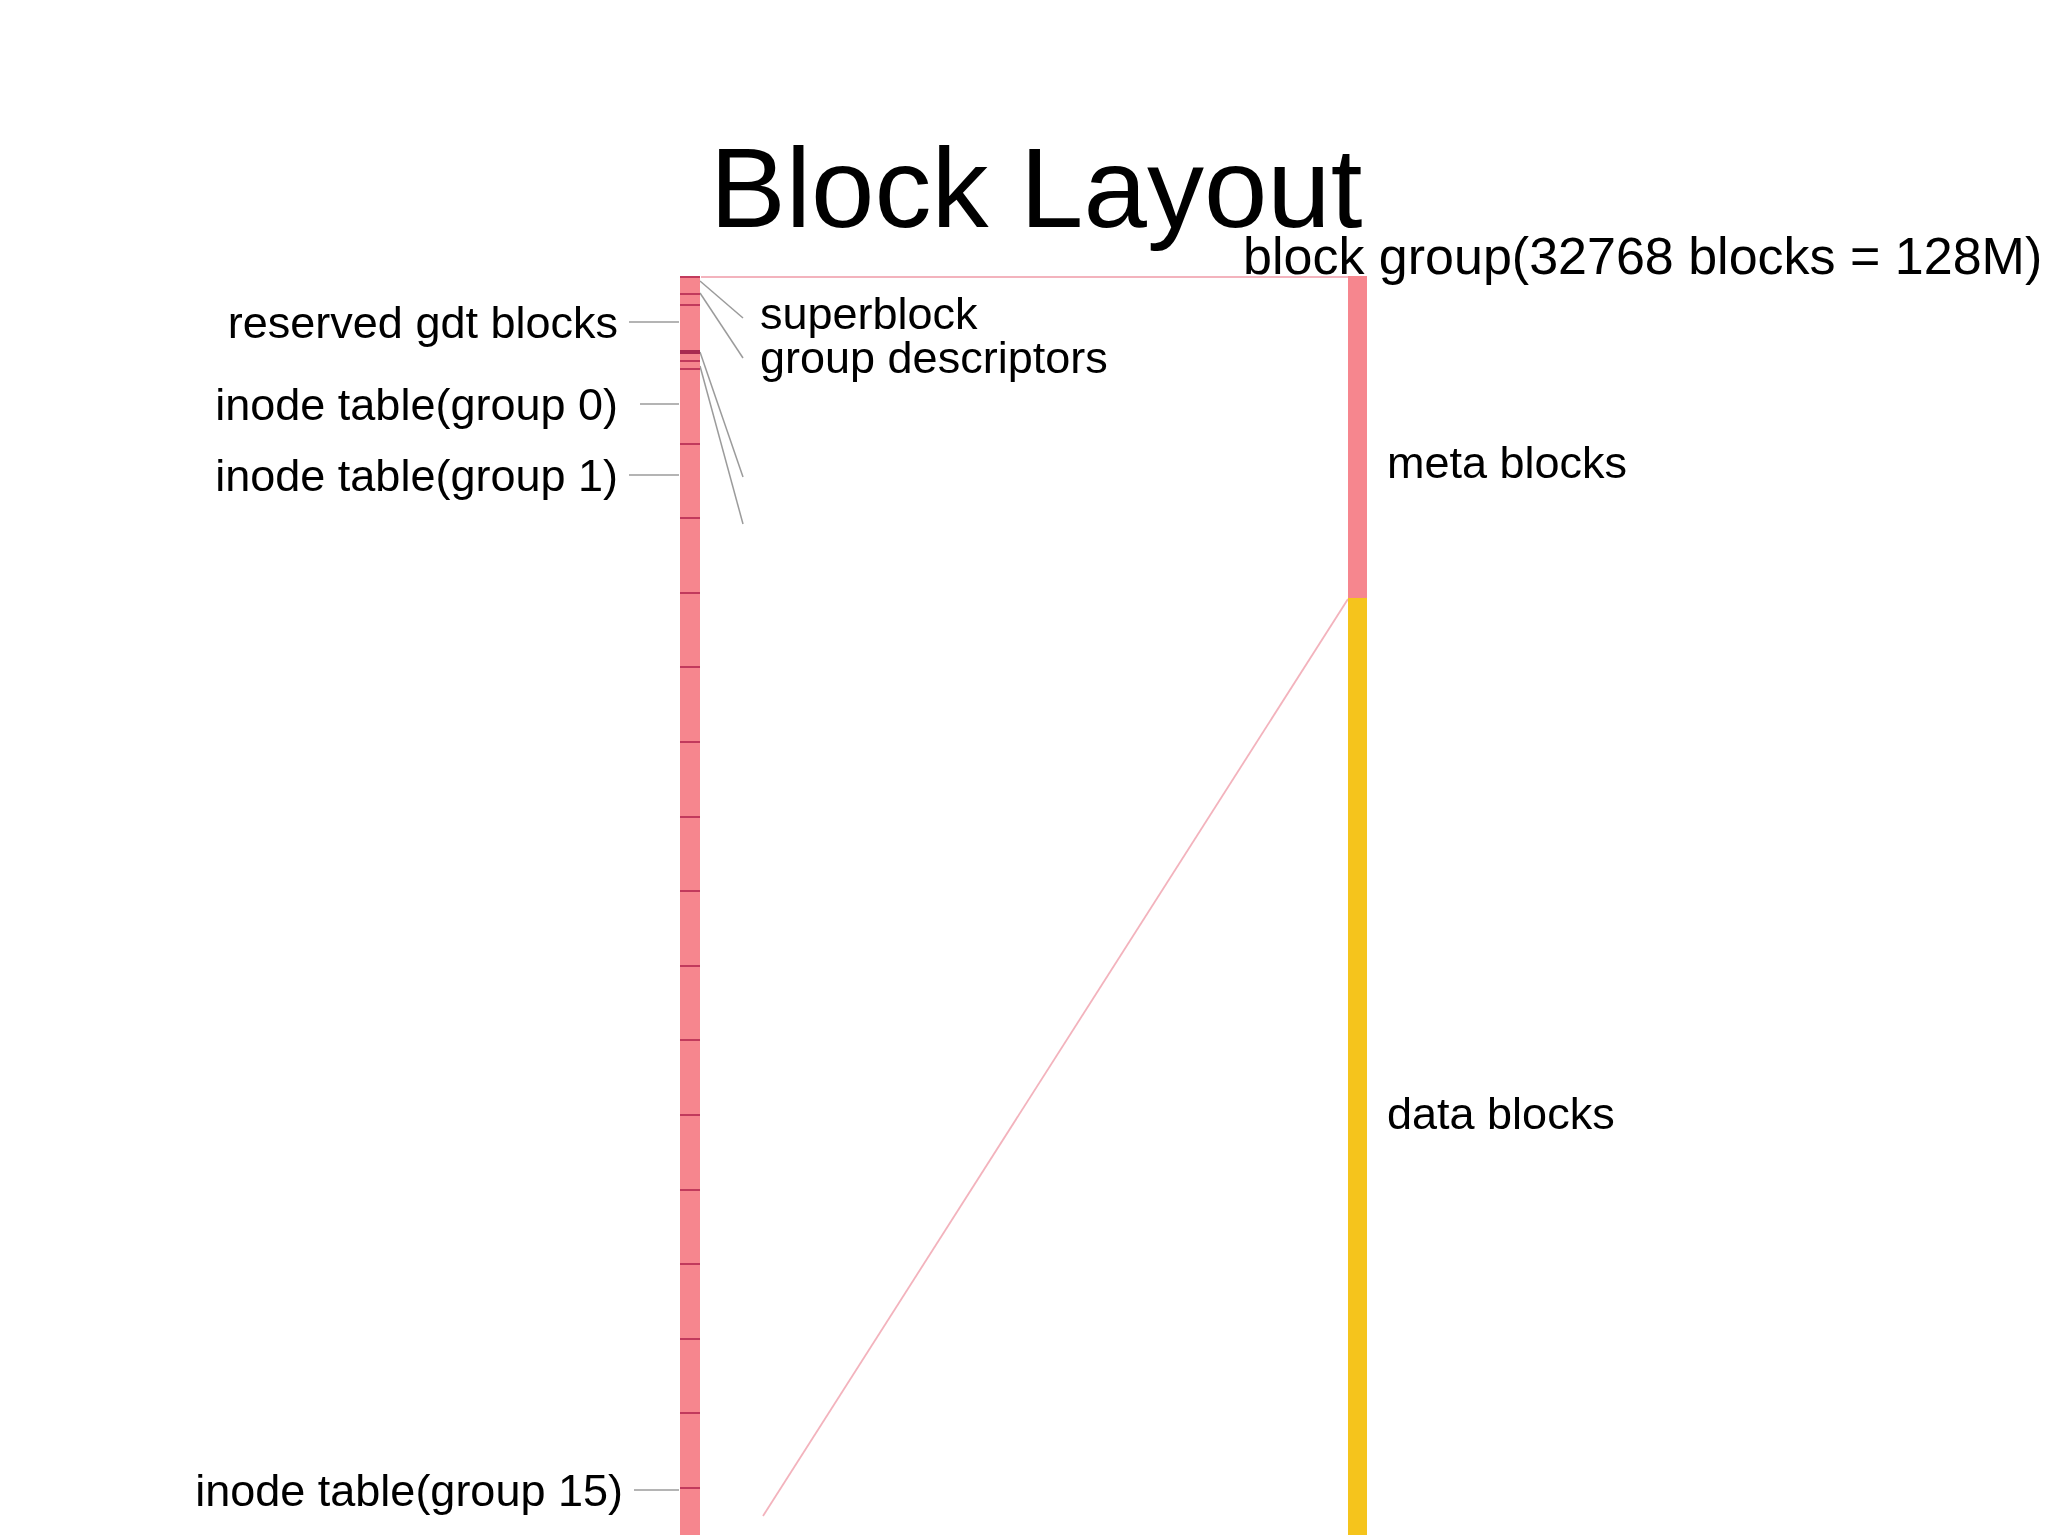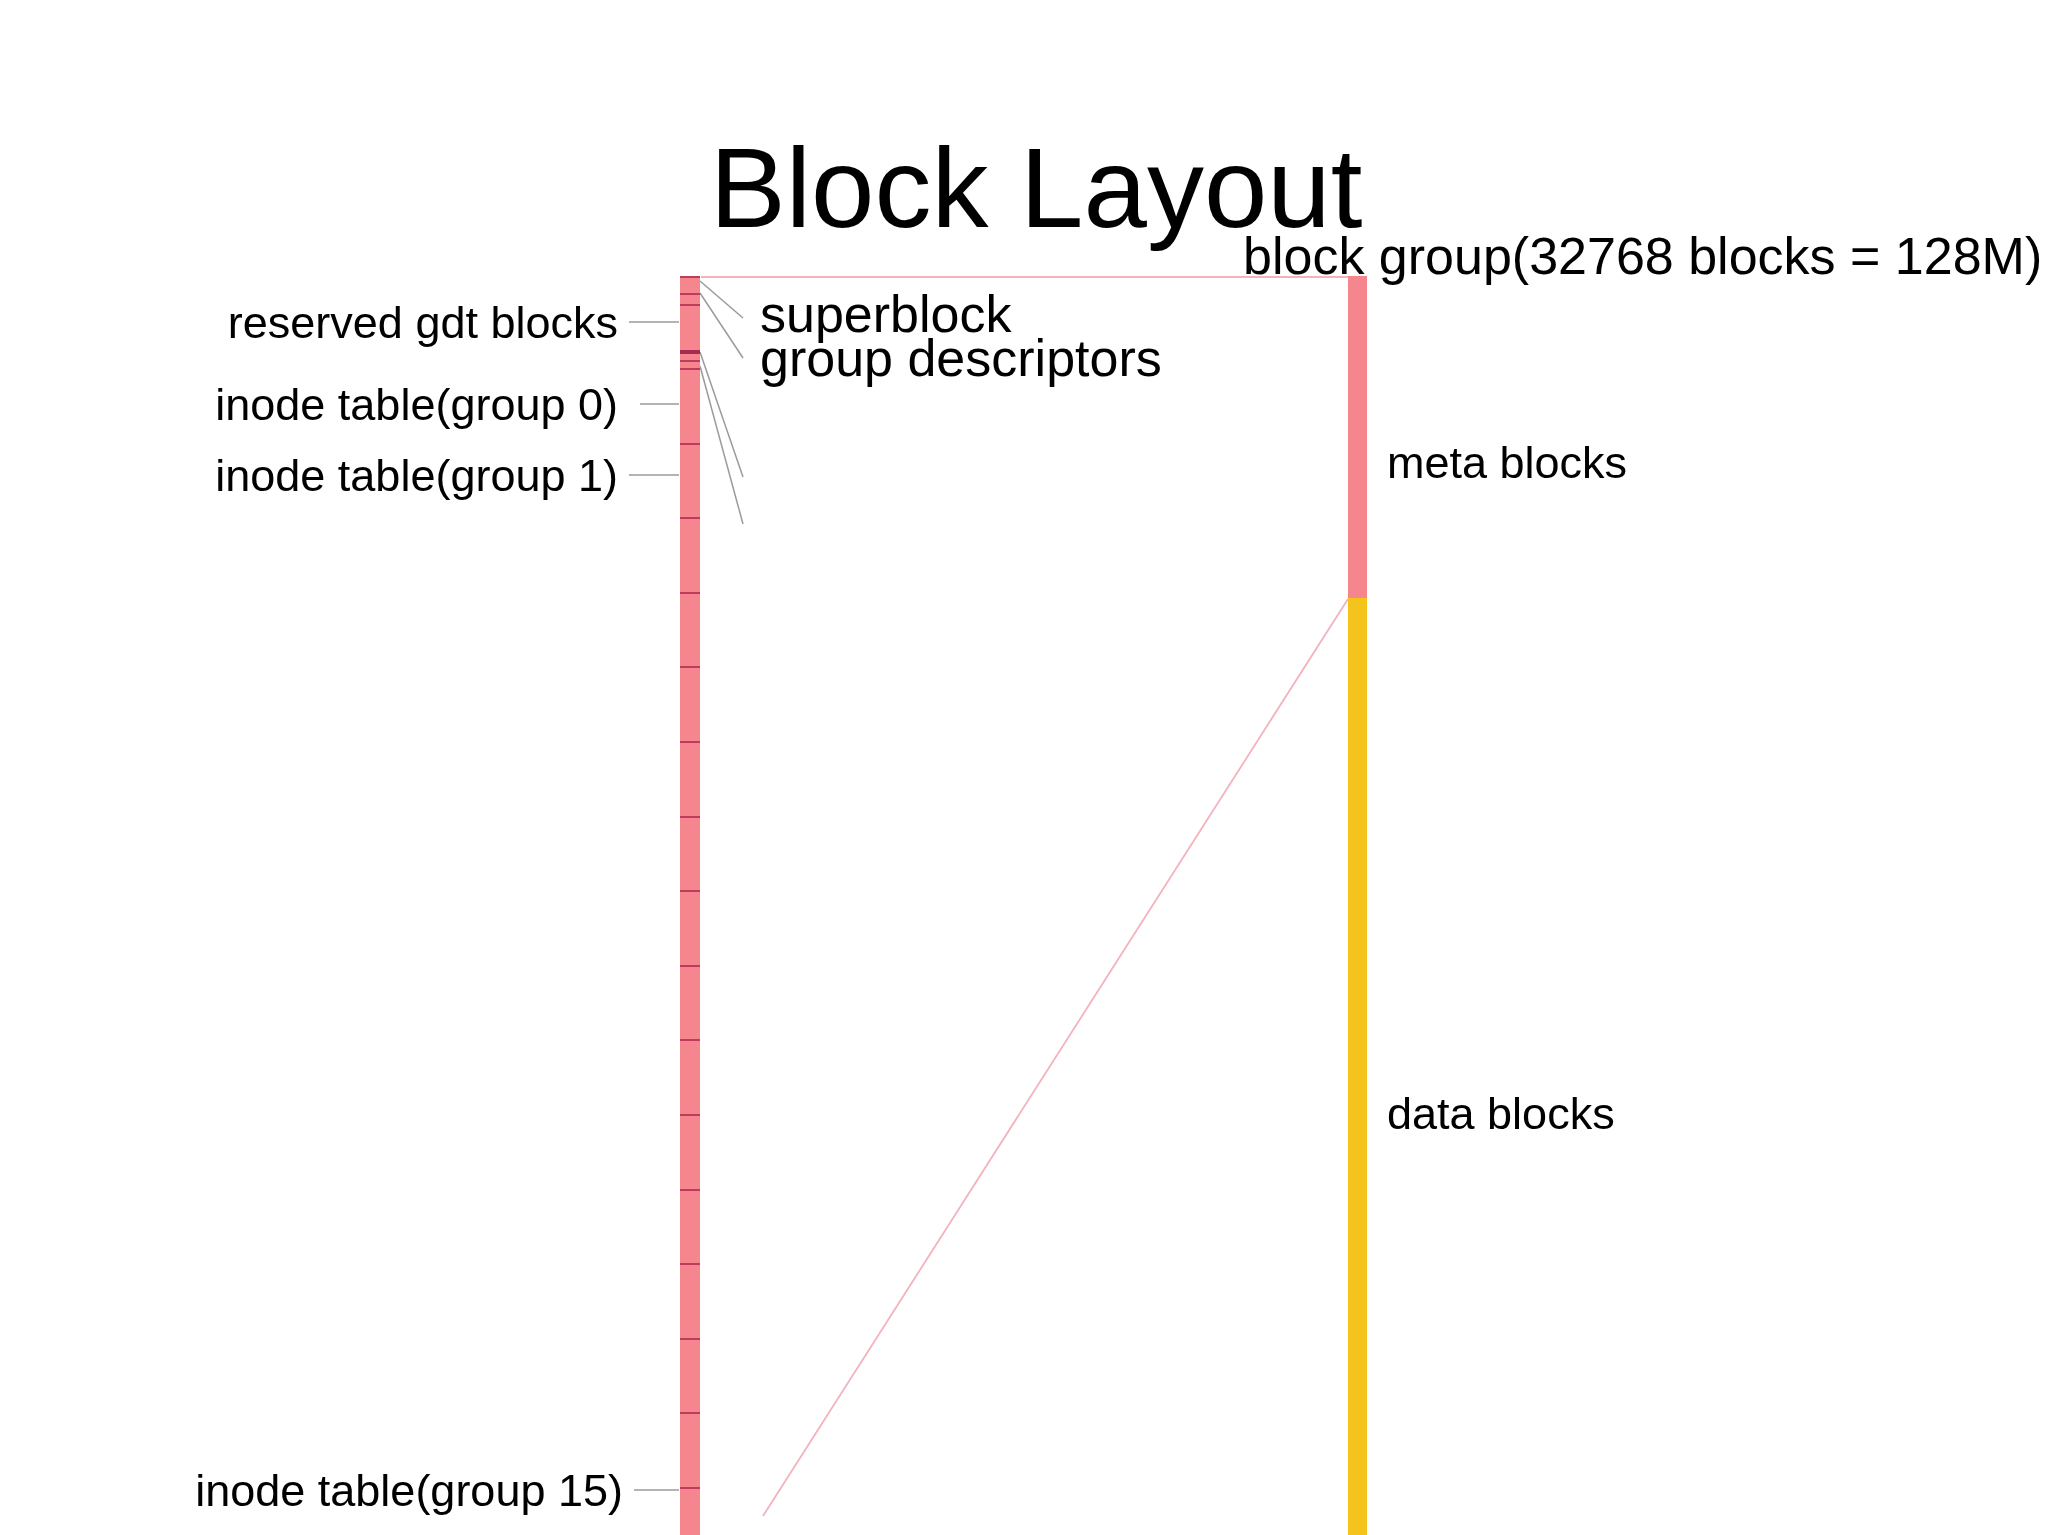--- a/index.html
+++ b/index.html
@@ -22,21 +22,21 @@
     overflow:hidden;
     font-family:Liberation Sans, sans-serif;
     color:var(--text);
   }
   .title{
     position:absolute;left:36px;top:120px;width:2000px;
     font-size:114px;line-height:1.2;text-align:center;white-space:nowrap;
   }
   .lbl{position:absolute;font-size:45px;line-height:45px;white-space:nowrap;}
   .lbl.right-align{text-align:center;}
-  .callout{position:absolute;font-size:52px;white-space:nowrap;}
+  .callout{position:absolute;font-size:45px;white-space:nowrap;}
   .callout div{white-space:nowrap;}
   .bar{position:absolute;top:276px;height:1259px;}
   .bar-left{left:680px;width:20px;background:var(--meta);border-top:2px solid var(--sep);}
   .bar-right{left:1348px;width:19px;}
   .bar-right .seg-meta{position:absolute;left:0;top:0;width:100%;height:322px;background:var(--meta);}
   .bar-right .seg-data{position:absolute;left:0;top:322px;width:100%;height:937px;background:var(--data);}
   .sep{position:absolute;left:0;width:100%;height:2px;background:var(--sep);}
   .sep.thick{height:4px;background:var(--sep-thick);}
   svg.overlay{position:absolute;left:0;top:0;pointer-events:none;}
   .tick-line{stroke:var(--tick);stroke-width:2;}

